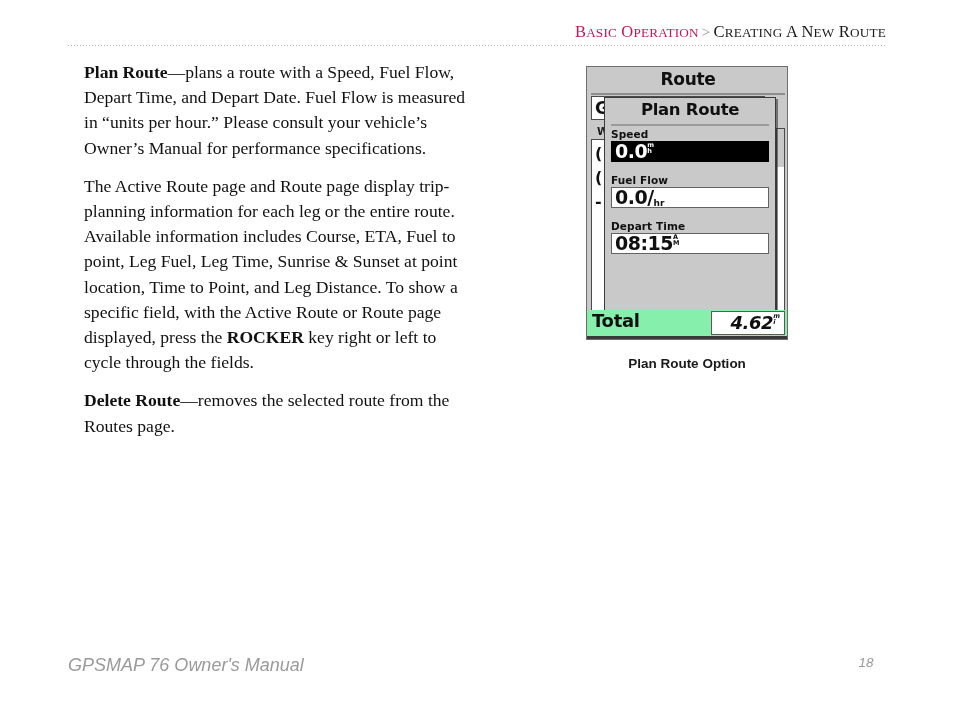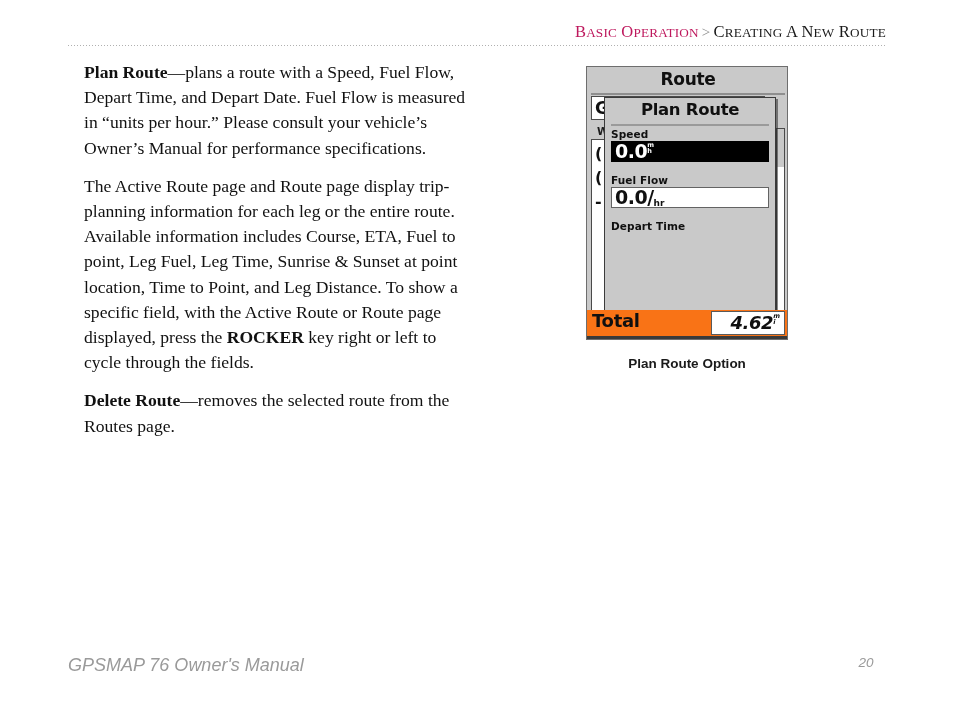--- a/index.html
+++ b/index.html
@@ -298,21 +298,21 @@
     top: 2px;
   }
 
   
   #total-row {
     position: absolute;
     left: 0;
     bottom: 3px;
     width: 202px;
     height: 26px;
-    background: #f97316;
+    background: #86efac;
   }
   #total-label {
     position: absolute;
     left: 5px;
     top: 0px;
     font-size: 18px;
     font-weight: bold;
     color: #101010;
     letter-spacing: -0.3px;
   }
@@ -429,30 +429,33 @@
 
       <div class="field" style="top:76px;">
         <div class="field-label">Fuel Flow</div>
         <div class="field-value">
           <span class="val"><span>0.0/</span><span class="unit-inline">hr</span></span>
         </div>
       </div>
 
       <div class="field" style="top:122px;">
         <div class="field-label">Depart Time</div>
+        <div class="field-value">
+          <span class="val"><span>08:15</span><span class="unit-stack"><span>A</span><span>M</span></span></span>
+        </div>
       </div>
 
     </div>
 
     <div id="total-row">
       <div id="total-label">Total</div>
       <div id="total-value-box">
         <span class="val"><span>4.62</span><span class="unit-stack"><span>m</span><span>i</span></span></span>
       </div>
     </div>
 
   </div>
 
   <div id="figure-caption">Plan Route Option</div>
 </div>
 
 <div id="footer-title">GPSMAP 76 Owner's Manual</div>
-<div id="footer-page">20</div>
+<div id="footer-page">18</div>
 
 </body></html>

